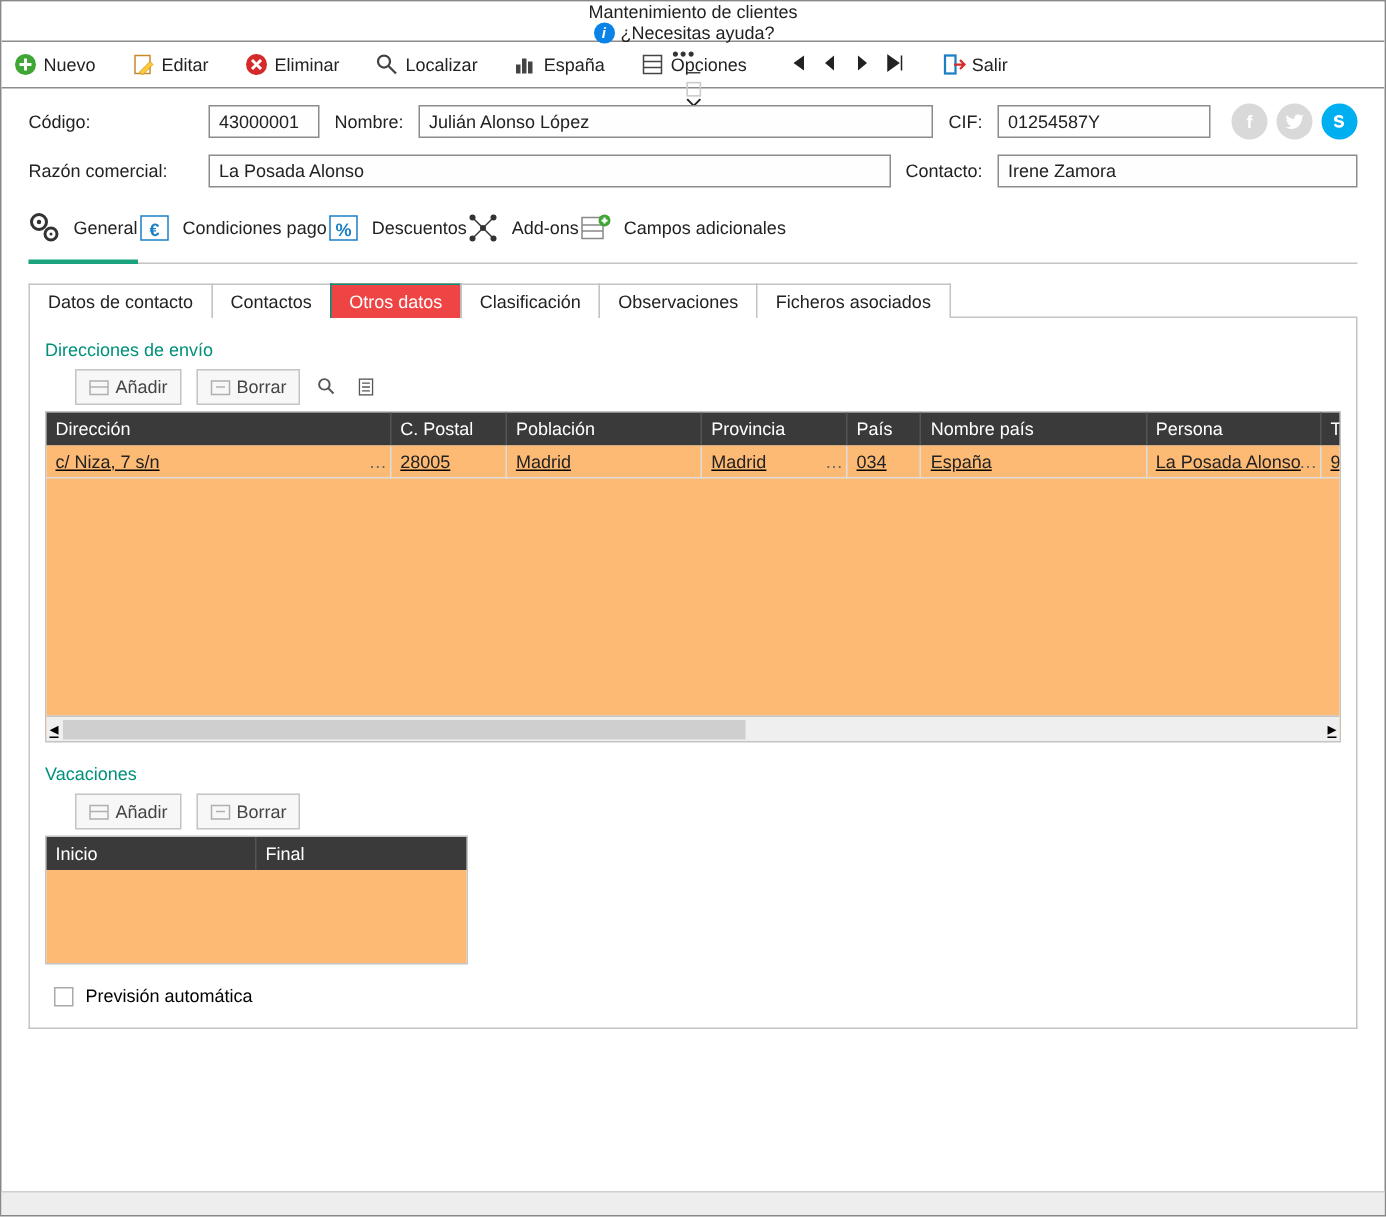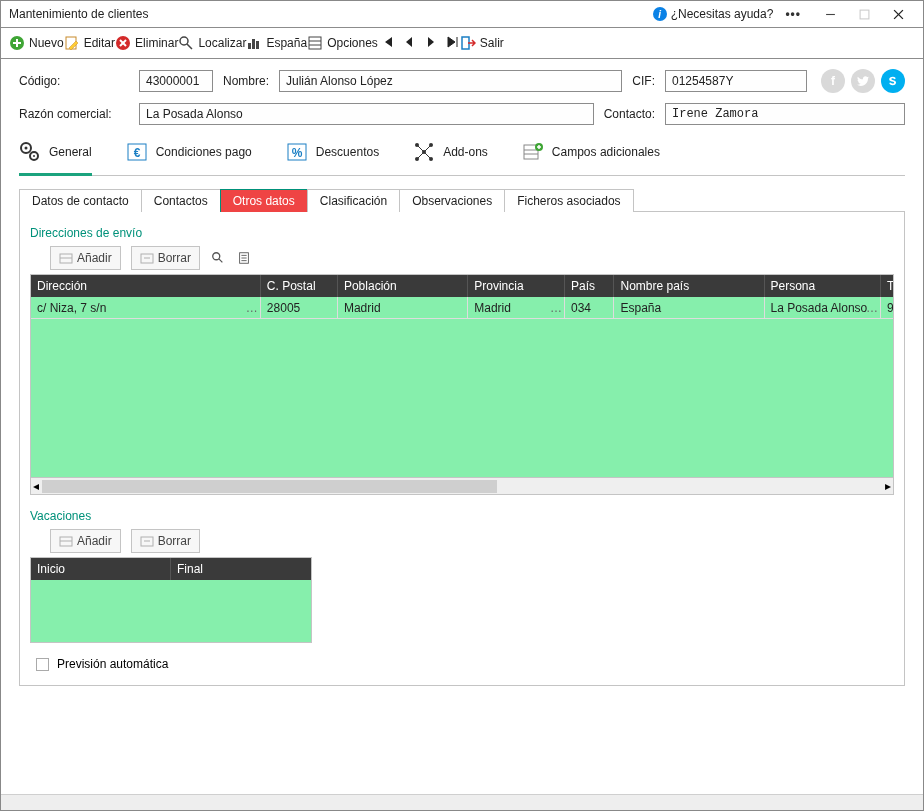--- a/index.html
+++ b/index.html
@@ -1,53 +1,53 @@
 <!DOCTYPE html>
 <html><head>
   <meta charset="utf-8">
   <style>
     *{box-sizing:border-box;margin:0;padding:0;font-family:"Segoe UI",Tahoma,sans-serif;font-size:12px;}
     body{background:#fff;width:924px;height:811px;border:1px solid #888;overflow:hidden;}
-    .titlebar{height:26px;display:flex;align-items:center;padding:0 8px;background:#fff;}
+    .titlebar{height:26px;display:flex;align-items:center;padding:0 8px;background:#fff;flex-direction:column;}
     .titlebar .title{flex:0 0 auto;color:#222;}
     .titlebar .spacer{flex:1;}
     .titlebar .help{display:flex;align-items:center;gap:4px;color:#222;margin-right:12px;}
     .titlebar .help-ico{width:14px;height:14px;border-radius:50%;background:#0b82e6;color:#fff;font-weight:bold;font-size:10px;display:flex;align-items:center;justify-content:center;font-style:italic;}
     .titlebar .dots{letter-spacing:1px;font-weight:700;color:#333;margin-right:12px;}
     .winbtn{width:34px;height:24px;display:flex;align-items:center;justify-content:center;color:#444;}
     .winbtn.max{color:#ccc;}
     .winbtn svg{width:11px;height:11px;}
-    .toolbar{height:32px;background:#fff;border-top:1px solid #8c8c8c;border-bottom:1px solid #8c8c8c;display:flex;align-items:center;padding:0 8px;gap:0;}
+    .toolbar{height:32px;background:#fff;border-top:1px solid #8c8c8c;border-bottom:1px solid #8c8c8c;display:flex;align-items:center;padding:0 8px;gap:24px;}
     .tbtn{display:flex;align-items:center;gap:4px;color:#222;}
     .tico{width:16px;height:16px;display:flex;align-items:center;justify-content:center;}
     .nav-group{display:flex;align-items:center;gap:8px;margin-left:2px;}
     .nav-ico{width:14px;height:14px;}
     .content{padding:10px 18px 0 18px;}
     .row{display:flex;align-items:center;margin-bottom:10px;gap:10px;}
     .lbl{color:#222;white-space:nowrap;}
     .inp{border:1px solid #8c8c8c;height:22px;padding:0 6px;background:#fefefe;color:#222;}
     .soc{display:flex;gap:6px;margin-left:4px;}
     .scir{width:24px;height:24px;border-radius:50%;display:flex;align-items:center;justify-content:center;color:#fff;font-weight:bold;}
-    .maintabs{display:flex;gap:34px;border-bottom:1px solid #c4c4c4;margin:6px 0 12px 0;}
+    .maintabs{display:flex;border-bottom:1px solid #c4c4c4;margin:6px 0 12px 0;}
     .mtab{display:flex;align-items:center;gap:8px;padding:6px 0 10px 0;color:#222;border-bottom:3px solid transparent;margin-bottom:-1px;}
     .mtab.active{border-bottom-color:#1ba37e;}
     .mico{width:22px;height:22px;}
     .subtabs{display:flex;border-bottom:1px solid #c4c4c4;align-items:center;}
     .stab{padding:4px 12px;border:1px solid #c4c4c4;border-bottom:none;background:#fff;color:#222;margin-right:-1px;position:relative;top:1px;}
     .stab.active{background:#ef4444;color:#fff;border-color:#00917a;}
     .panel{border:1px solid #c4c4c4;border-top:none;padding:10px 10px 14px 10px;}
     .section-title{color:#00917a;margin:4px 0 6px 0;}
     .mini-tb{display:flex;align-items:center;gap:10px;margin-bottom:4px;padding-left:20px;}
     .mbtn{display:flex;align-items:center;gap:4px;border:1px solid #c4c4c4;background:#f7f7f7;height:24px;padding:0 8px;color:#444;}
     .mbtn .mico-s{width:14px;height:14px;opacity:.55;}
     .mico-alone{width:16px;height:16px;display:flex;align-items:center;justify-content:center;color:#555;}
     .grid-wrap{border:1px solid #c4c4c4;}
     .ghead{display:flex;background:#3a3a3a;color:#fff;height:22px;}
     .gcell{padding:0 6px;display:flex;align-items:center;border-right:1px solid #555;overflow:hidden;white-space:nowrap;}
-    .gbody{background:#86efac;}
+    .gbody{background:#fdba74;text-decoration:underline;}
     .grow{display:flex;height:22px;color:#222;}
     .grow .gcell{border-right:1px solid #ddd;border-bottom:1px solid #ddd;position:relative;}
     .ell{position:absolute;right:2px;color:#666;}
     .grid-scroll{height:180px;}
     .hscroll{height:17px;background:#efefef;display:flex;align-items:center;justify-content:space-between;padding:0 2px;border-top:1px solid #c4c4c4;}
     .hscroll .thumb{height:13px;background:#cfcfcf;width:54%;margin-left:1px;}
     .vac .grid-scroll{height:62px;}
     .chkrow{display:flex;align-items:center;gap:8px;margin-top:14px;padding-left:6px;}
     .chk{width:13px;height:13px;border:1px solid #aaa;background:#fff;}
     .footer-strip{position:absolute;left:1px;right:1px;bottom:1px;height:16px;background:#eeeeee;border-top:1px solid #cfcfcf;}
@@ -189,21 +189,21 @@
             <path d="M8 3c-2.8 0-4.3 1.3-4.3 3 0 .9.5 1.8 1.9 2.2l2.5.7c.9.2 1.1.6 1.1 1 0 .6-.6 1-1.6 1-1.8 0-2-1.1-2.8-1.1-.5 0-.9.4-.9.9 0 1 1.4 2.1 3.7 2.1 2.4 0 3.9-1.2 3.9-3 0-1-.4-2-2.2-2.5l-1.8-.5c-1-.3-1.4-.5-1.4-1 0-.5.5-.9 1.4-.9 1.7 0 1.7 1 2.5 1 .5 0 .9-.3.9-.8C10.9 3.9 9.8 3 8 3z" fill="#fff"></path>
           </svg>
         </span>
     </span>
   </div>
 
   <div class="row">
     <span class="lbl" style="width:110px">Razón comercial:</span>
     <input class="inp" style="flex: 1 1 0%;" value="La Posada Alonso">
     <span class="lbl">Contacto:</span>
-    <input class="inp" style="width: 240px; font-family: Liberation Mono, monospace;" value="Irene Zamora">
+    <input class="inp" style="width: 240px;" value="Irene Zamora">
   </div>
 
   <div class="maintabs">
     <div class="mtab active">
       <svg class="mico" viewBox="0 0 22 22">
           <circle cx="7" cy="7" r="5" fill="none" stroke="#333" stroke-width="2"></circle>
           <circle cx="15" cy="15" r="4" fill="none" stroke="#333" stroke-width="2"></circle>
           <circle cx="7" cy="7" r="1.5" fill="#333"></circle>
           <circle cx="15" cy="15" r="1" fill="#333"></circle>
         </svg>

